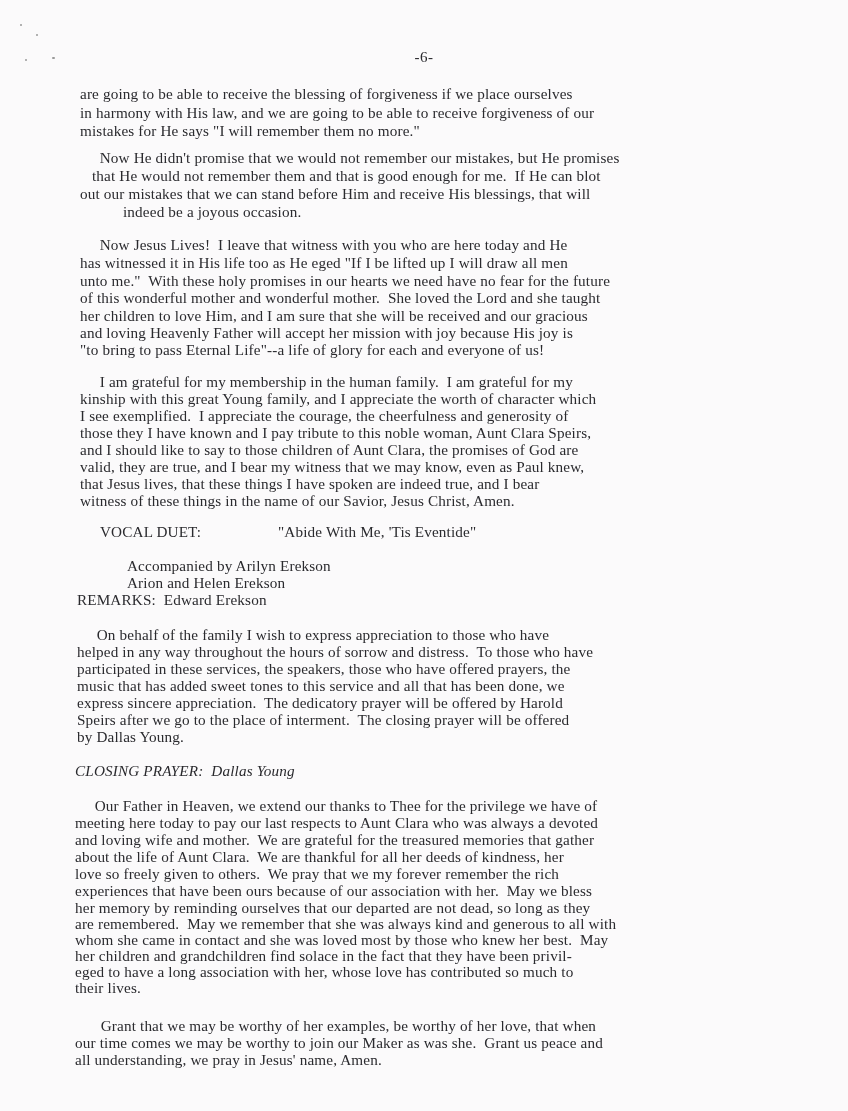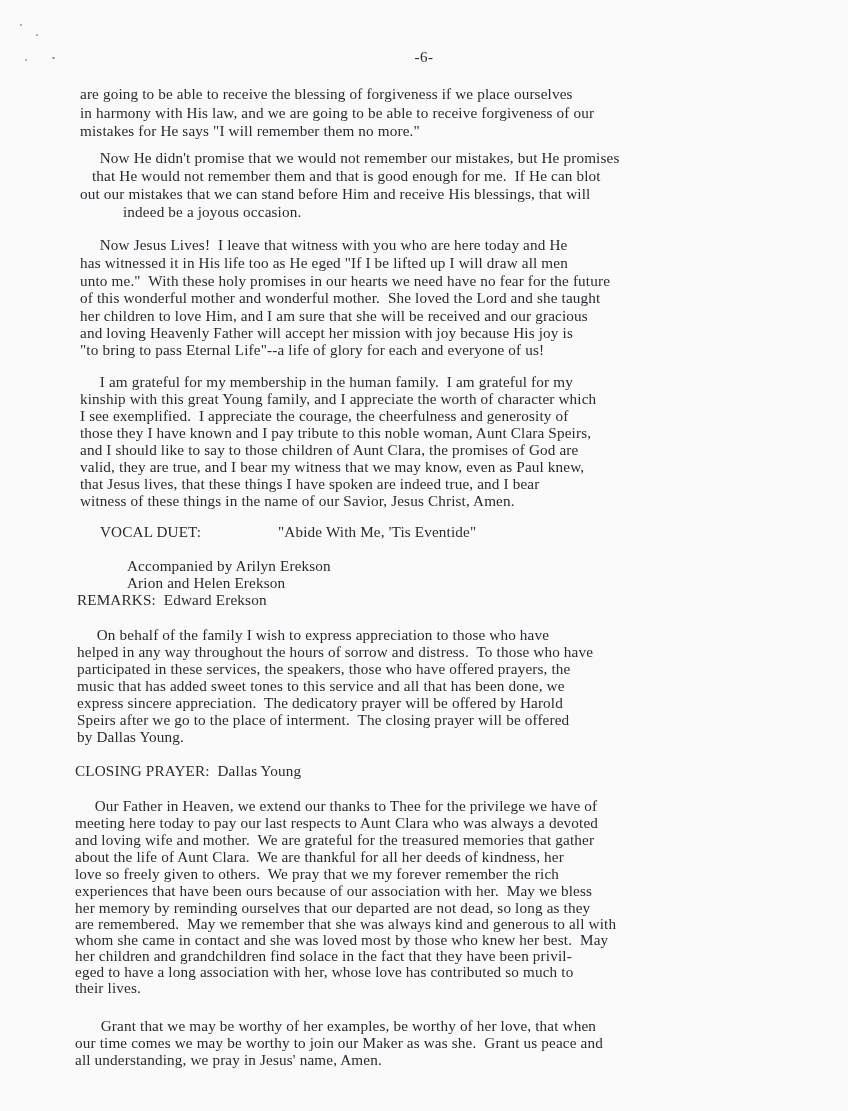--- a/index.html
+++ b/index.html
@@ -84,21 +84,21 @@
   <div class="line" style="left:77px;top:626px;">     On behalf of the family I wish to express appreciation to those who have</div>
   <div class="line" style="left:77px;top:643px;">helped in any way throughout the hours of sorrow and distress.  To those who have</div>
   <div class="line" style="left:77px;top:660px;">participated in these services, the speakers, those who have offered prayers, the</div>
   <div class="line" style="left:77px;top:677px;">music that has added sweet tones to this service and all that has been done, we</div>
   <div class="line" style="left:77px;top:694px;">express sincere appreciation.  The dedicatory prayer will be offered by Harold</div>
   <div class="line" style="left:77px;top:711px;">Speirs after we go to the place of interment.  The closing prayer will be offered</div>
   <div class="line" style="left:77px;top:728px;">by Dallas Young.</div>
 </div>
 
 <div>
-  <div class="line" style="left:75px;top:762px;">CLOSING PRAYER:  Dallas Young</div>
+  <div class="line" style="left:75px;top:762px;font-style:italic;">CLOSING PRAYER:  Dallas Young</div>
   <div class="line" style="left:75px;top:797px;">     Our Father in Heaven, we extend our thanks to Thee for the privilege we have of</div>
   <div class="line" style="left:75px;top:814px;">meeting here today to pay our last respects to Aunt Clara who was always a devoted</div>
   <div class="line" style="left:75px;top:831px;">and loving wife and mother.  We are grateful for the treasured memories that gather</div>
   <div class="line" style="left:75px;top:848px;">about the life of Aunt Clara.  We are thankful for all her deeds of kindness, her</div>
   <div class="line" style="left:75px;top:865px;">love so freely given to others.  We pray that we my forever remember the rich</div>
   <div class="line" style="left:75px;top:882px;">experiences that have been ours because of our association with her.  May we bless</div>
   <div class="line" style="left:75px;top:899px;">her memory by reminding ourselves that our departed are not dead, so long as they</div>
   <div class="line" style="left:75px;top:915px;">are remembered.  May we remember that she was always kind and generous to all with</div>
   <div class="line" style="left:75px;top:931px;">whom she came in contact and she was loved most by those who knew her best.  May</div>
   <div class="line" style="left:75px;top:947px;">her children and grandchildren find solace in the fact that they have been privil-</div>

